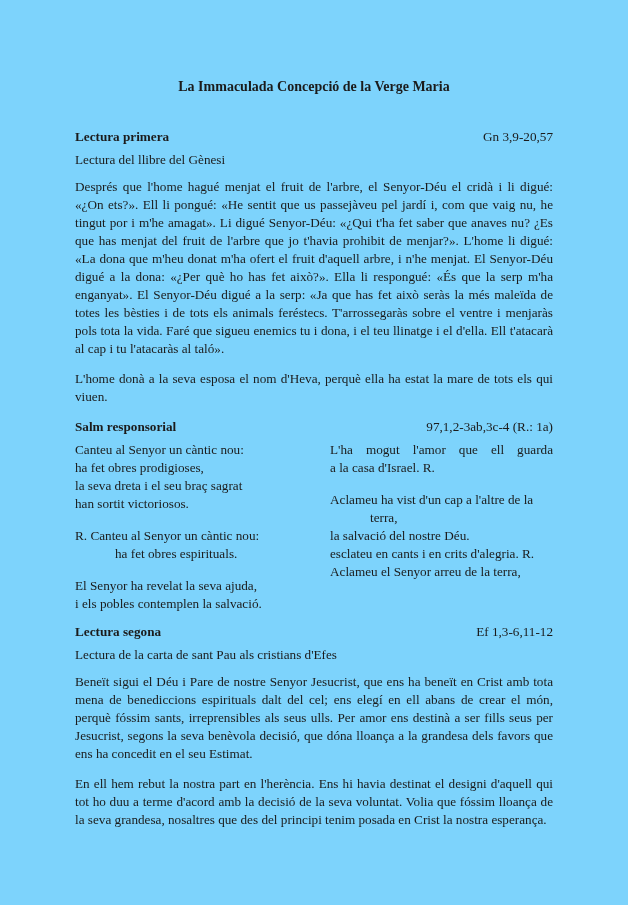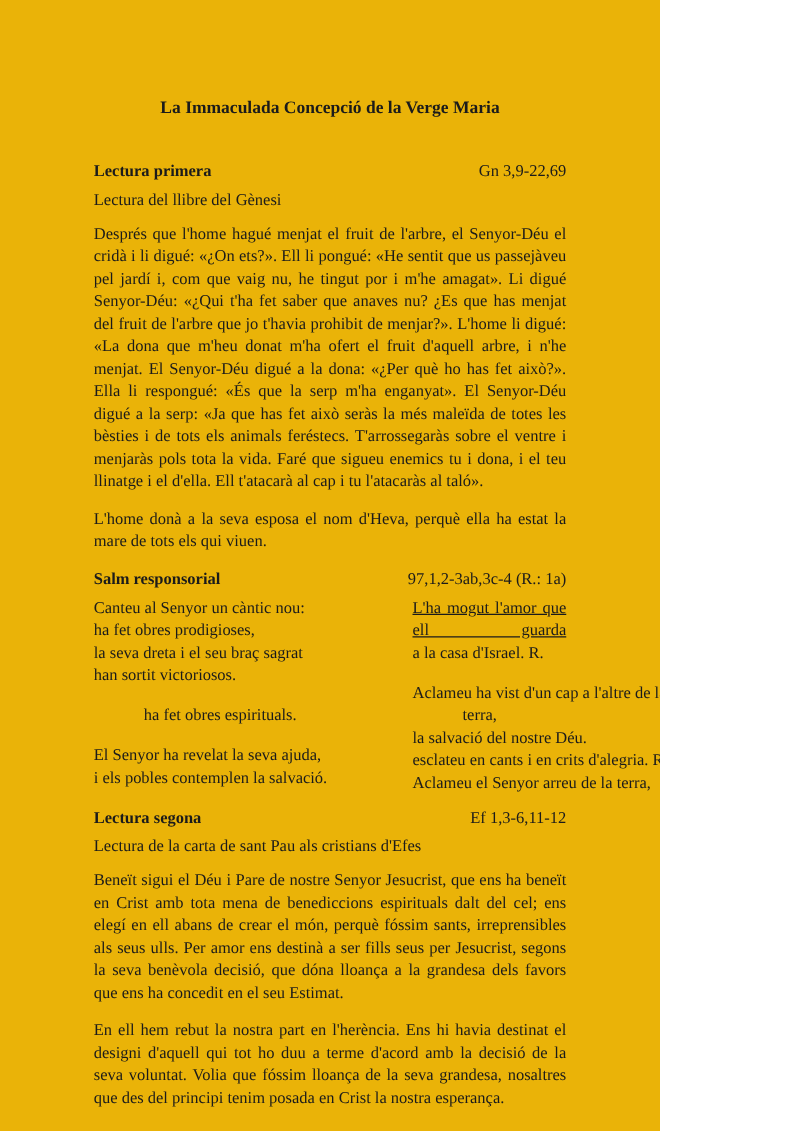--- a/index.html
+++ b/index.html
@@ -1,20 +1,20 @@
 <!DOCTYPE html>
 <html><head>
 <meta charset="utf-8">
 <style>
   html, body { margin: 0; padding: 0; background: #ffffff; }
   .page {
-    width: 528px;
+    width: 628px;
     height: 905px;
     box-sizing: border-box;
-    background: #eab308;
+    background: #7dd3fc;
     padding: 78px 75px 30px 75px;
     color: #1b1b1b;
     font-family: "Liberation Serif", "DejaVu Serif", serif;
     font-size: 13.2px;
     line-height: 18px;
     overflow: hidden;
   }
   .page-title {
     margin: 0 0 32px 0;
     font-size: 14px;
@@ -43,34 +43,33 @@
     margin: 0 0 10px 0;
   }
   .psalm .col-left { flex: 0 0 247px; }
   .psalm .col-right { flex: 1; min-width: 0; }
   .verse-line { white-space: nowrap; }
   .verse-line.indent { padding-left: 40px; }
   .verse-line.spread {
     text-align: justify;
     text-align-last: justify;
     white-space: normal;
-    text-decoration: underline;
   }
   .verse-line.blank { min-height: 14px; line-height: 14px; }
 </style>
 </head>
 <body>
 
 <div class="page">
 
   <h1 class="page-title">La Immaculada Concepció de la Verge Maria</h1>
 
   <div class="section-heading first">
     <span class="h">Lectura primera</span>
-    <span class="ref">Gn 3,9-22,69</span>
+    <span class="ref">Gn 3,9-20,57</span>
   </div>
   <p class="subtitle">Lectura del llibre del Gènesi</p>
   <div>
 
       <p class="body-par">Després que l'home hagué menjat el fruit de l'arbre, el Senyor-Déu el cridà i li digué: «¿On ets?». Ell li pongué: «He sentit que us passejàveu pel jardí i, com que vaig nu, he tingut por i m'he amagat». Li digué Senyor-Déu: «¿Qui t'ha fet saber que anaves nu? ¿Es que has menjat del fruit de l'arbre que jo t'havia prohibit de menjar?». L'home li digué: «La dona que m'heu donat m'ha ofert el fruit d'aquell arbre, i n'he menjat. El Senyor-Déu digué a la dona: «¿Per què ho has fet això?». Ella li respongué: «És que la serp m'ha enganyat». El Senyor-Déu digué a la serp: «Ja que has fet això seràs la més maleïda de totes les bèsties i de tots els animals feréstecs. T'arrossegaràs sobre el ventre i menjaràs pols tota la vida. Faré que sigueu enemics tu i dona, i el teu llinatge i el d'ella. Ell t'atacarà al cap i tu l'atacaràs al taló».</p>
 
       <p class="body-par">L'home donà a la seva esposa el nom d'Heva, perquè ella ha estat la mare de tots els qui viuen.</p>
     </div>
 
   <div class="section-heading">
@@ -83,20 +82,21 @@
         <div class="verse-line">Canteu al Senyor un càntic nou:</div>
 
         <div class="verse-line">ha fet obres prodigioses,</div>
 
         <div class="verse-line">la seva dreta i el seu braç sagrat</div>
 
         <div class="verse-line">han sortit victoriosos.</div>
 
         <div class="verse-line blank">&nbsp;</div>
 
+        <div class="verse-line">R. Canteu al Senyor un càntic nou:</div>
 
         <div class="verse-line indent">ha fet obres espirituals.</div>
 
         <div class="verse-line blank">&nbsp;</div>
 
         <div class="verse-line">El Senyor ha revelat la seva ajuda,</div>
 
         <div class="verse-line">i els pobles contemplen la salvació.</div>
       </div>
     <div class="col-right">

